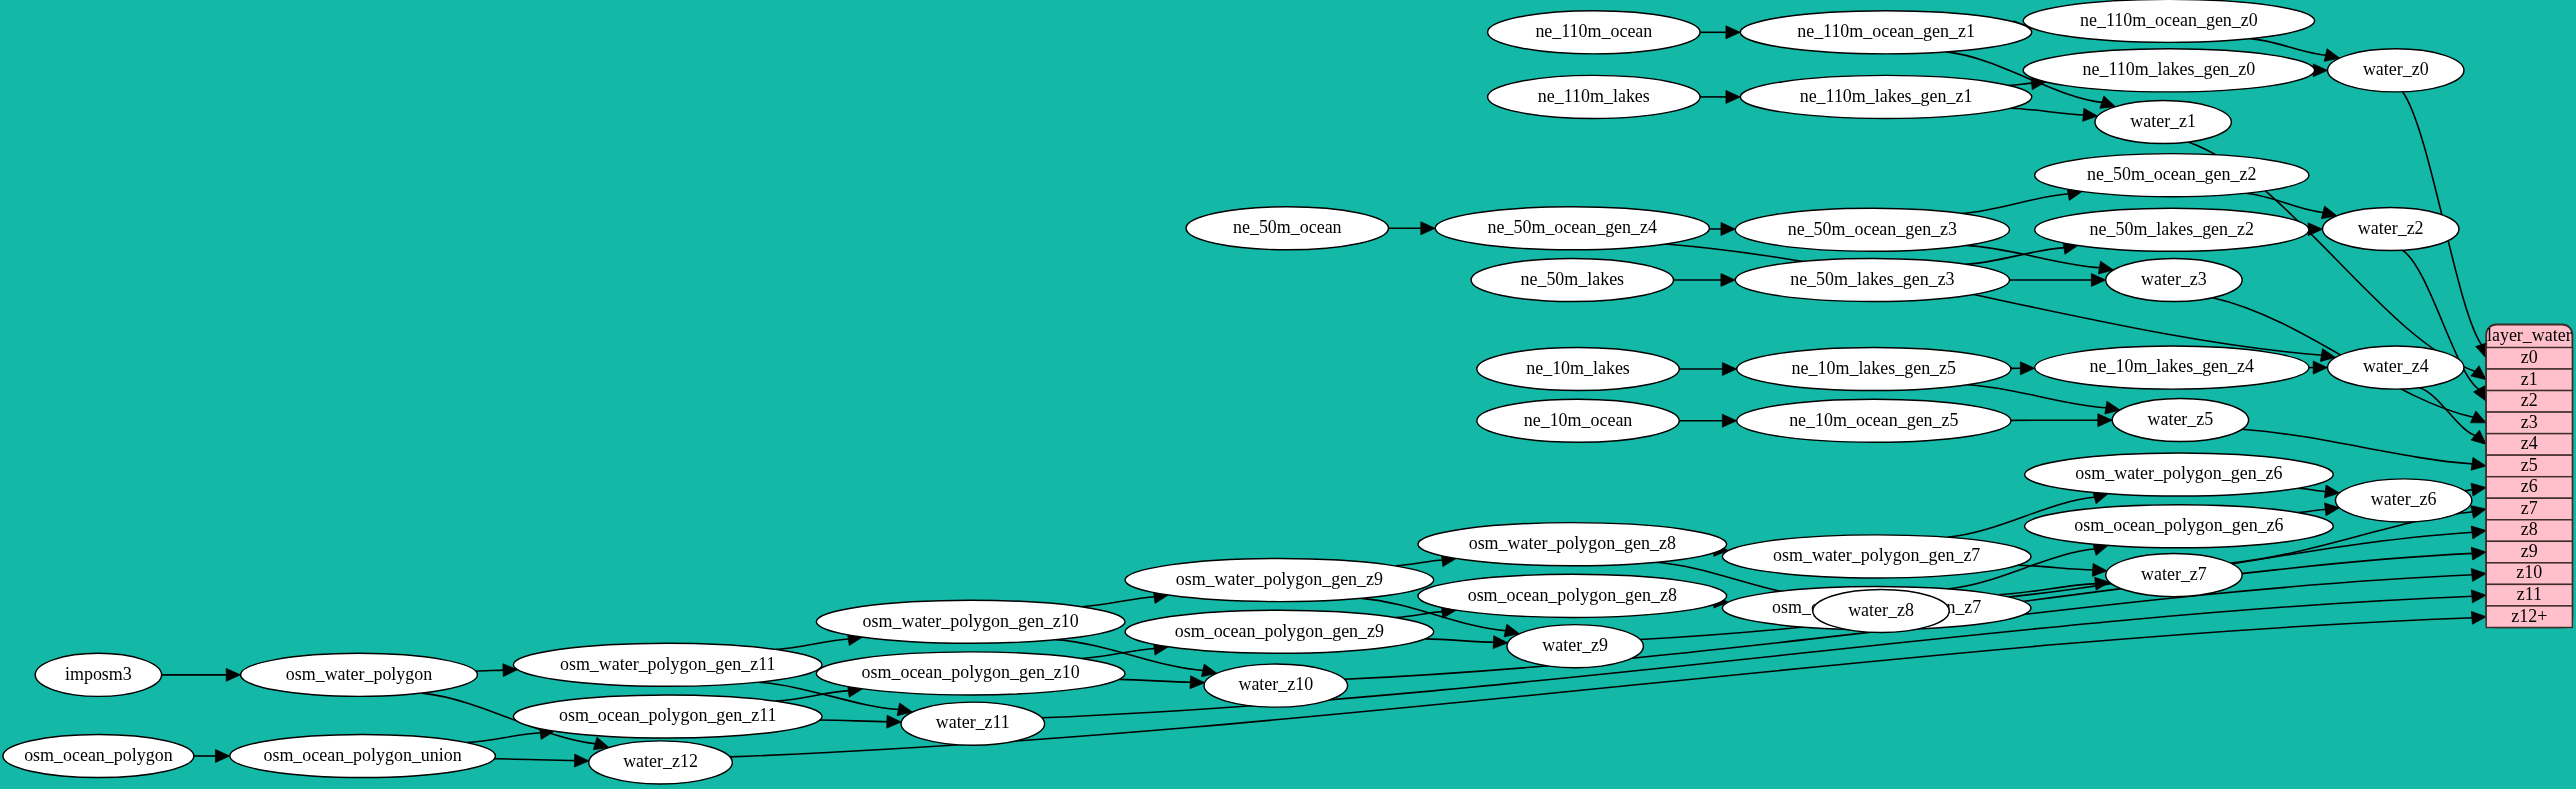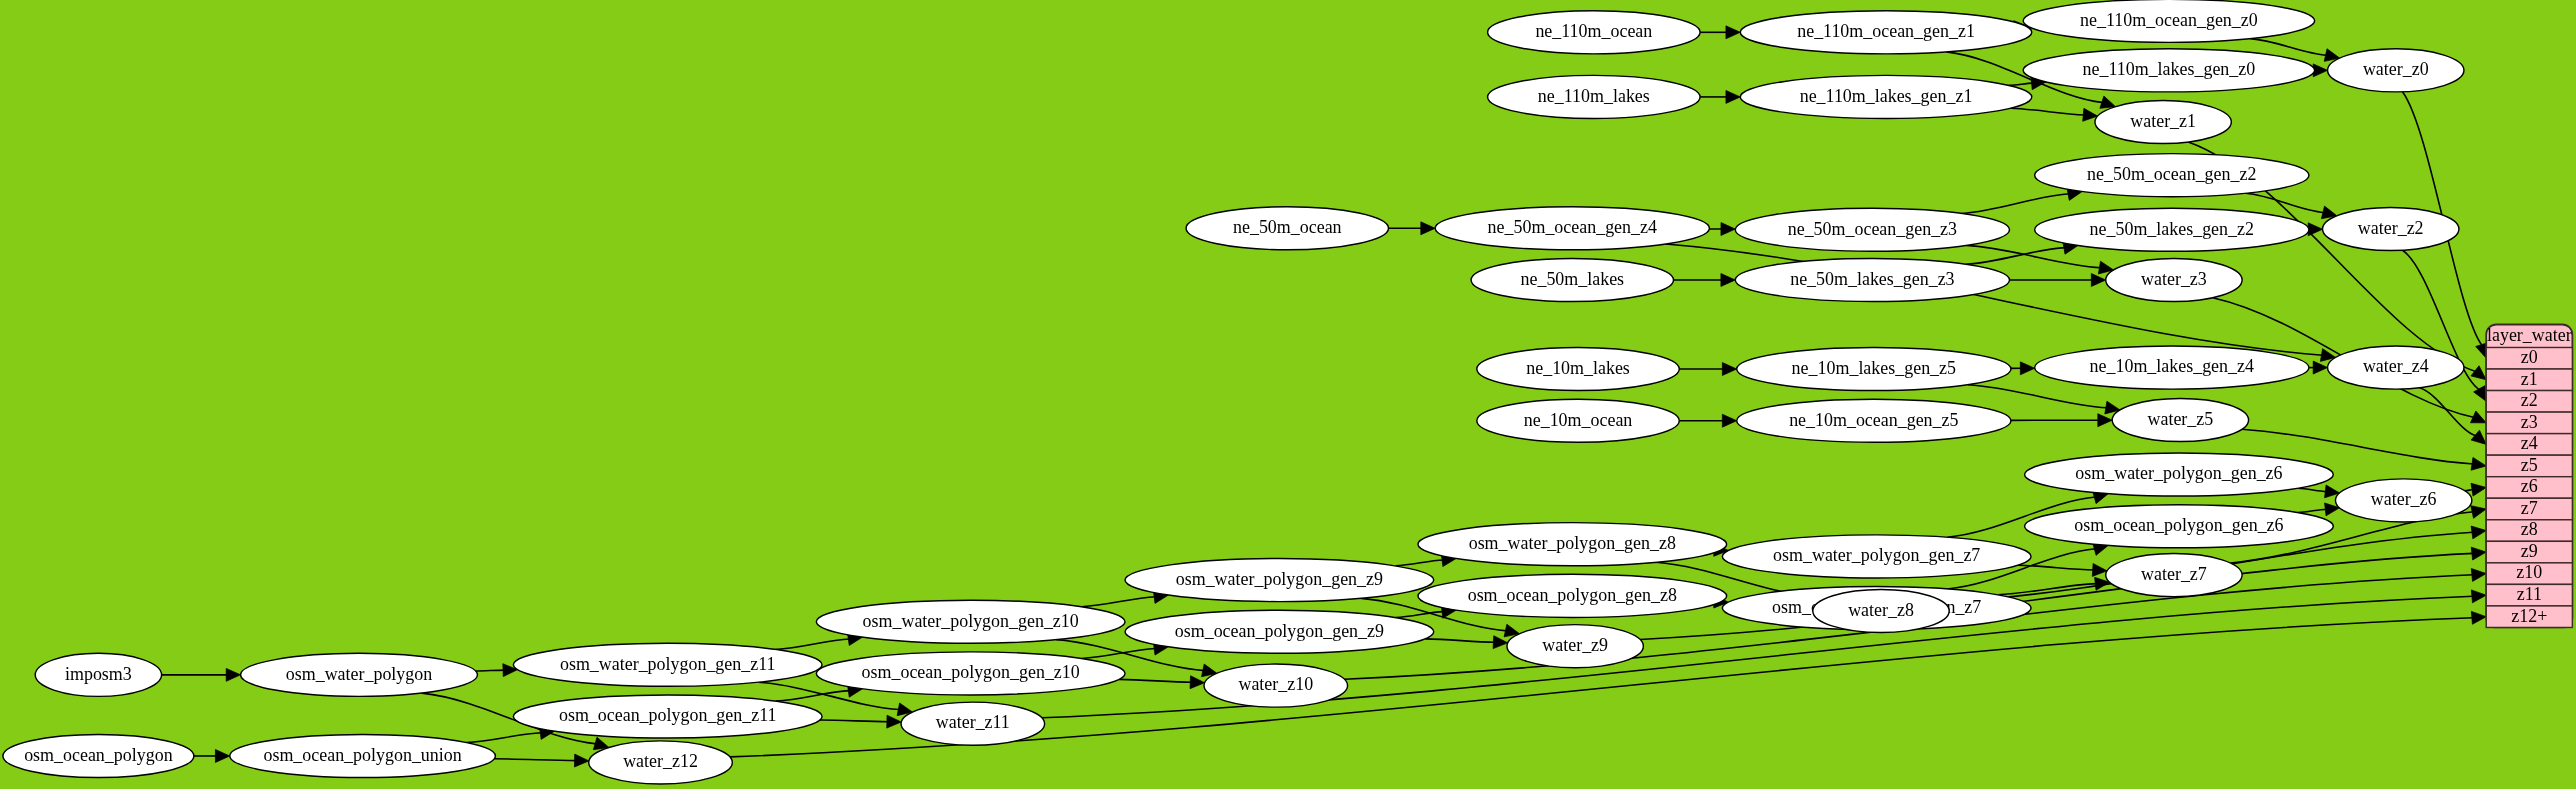--- a/index.html
+++ b/index.html
@@ -4,21 +4,21 @@
 <style>
   html, body {
     margin: 0;
     padding: 0;
     background: #ffffff;
   }
   #canvas {
     position: relative;
     width: 2576px;
     height: 789px;
-    background: #84cc16;
+    background: #14b8a6;
     overflow: hidden;
     font-family: "Liberation Serif", "DejaVu Serif", serif;
   }
   svg#graph {
     position: absolute;
     left: 0;
     top: 0;
     width: 2576px;
     height: 789px;
   }

